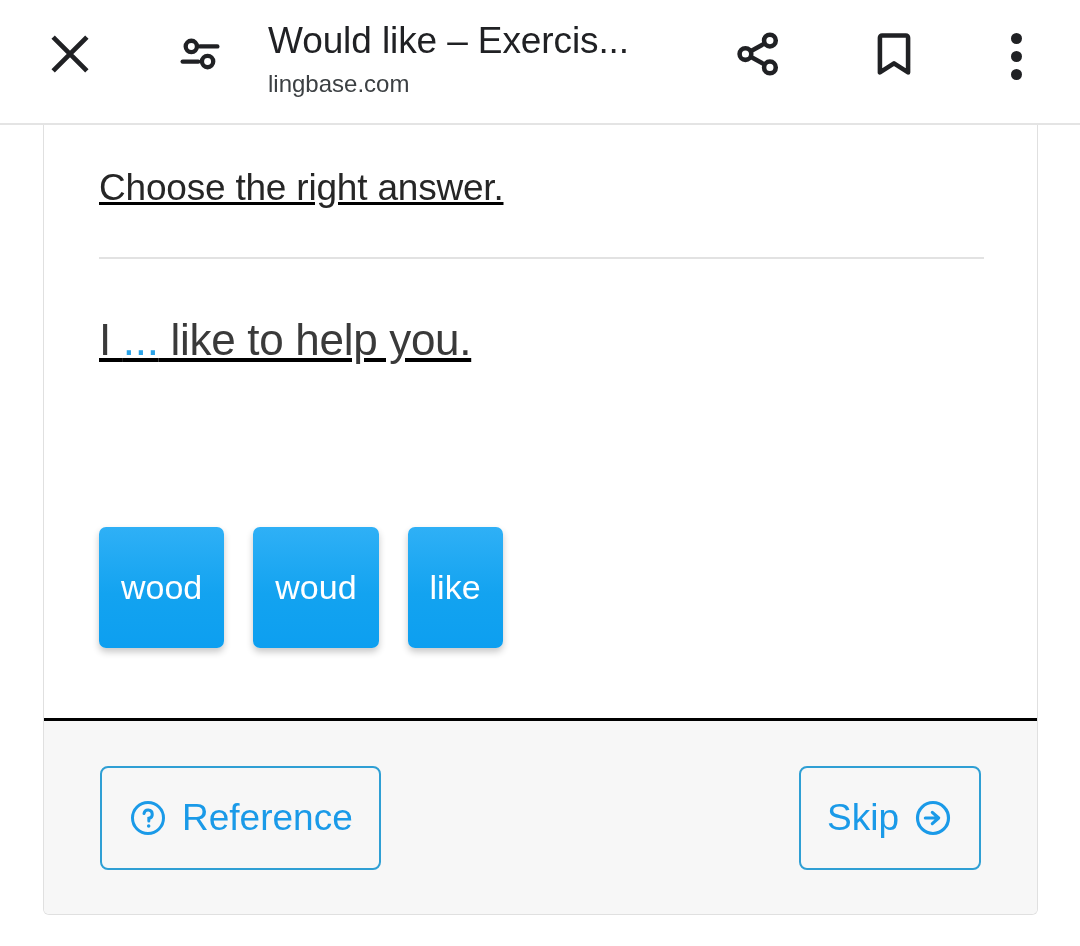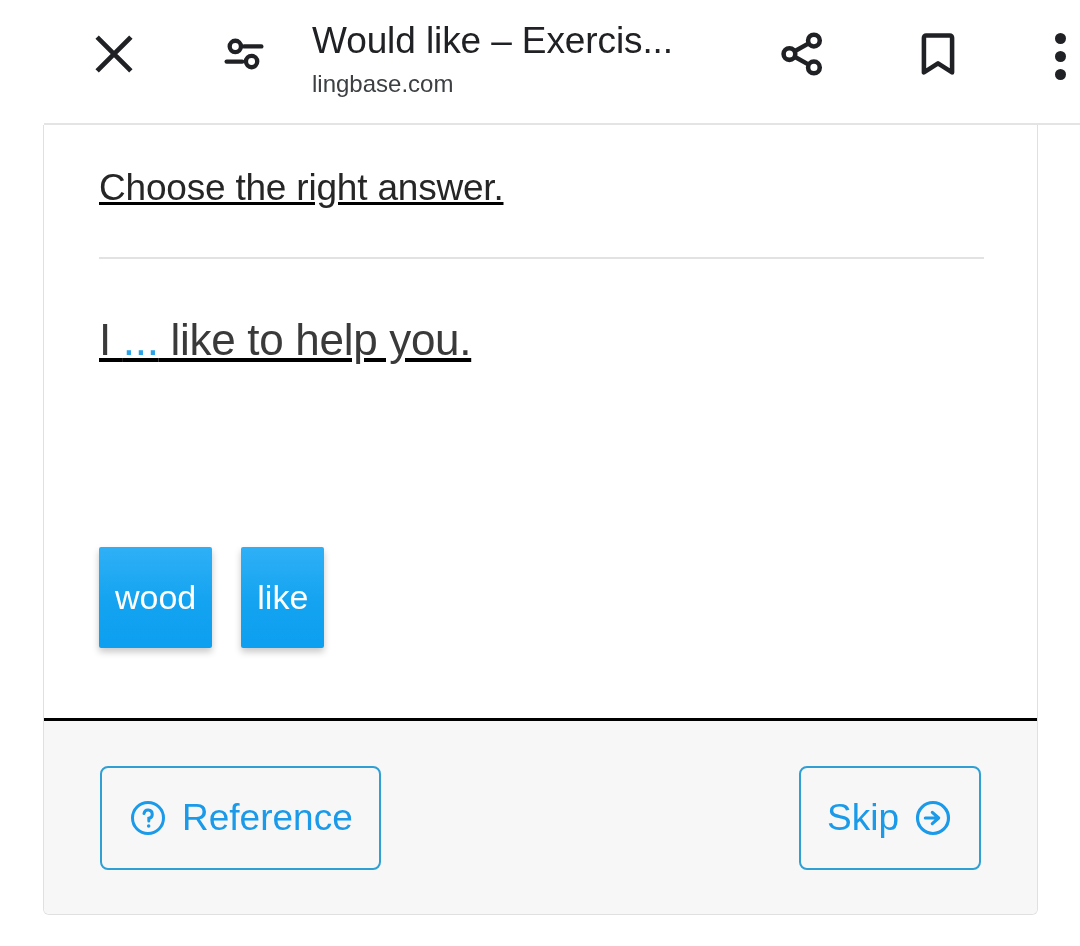--- a/index.html
+++ b/index.html
@@ -14,21 +14,20 @@
     overflow: hidden;
   }
 
   
   .toolbar {
     position: relative;
     height: 125px;
     background: #ffffff;
     border-bottom: 2px solid #e4e4e4;
     box-sizing: border-box;
-    margin-left: 44px;
   }
   .tb-icon {
     position: absolute;
     display: flex;
     align-items: center;
     justify-content: center;
   }
   .close-btn   { left: 28px;  top: 14px; width: 84px; height: 84px; }
   .info-btn    { left: 158px; top: 14px; width: 84px; height: 84px; }
   .share-btn   { left: 716px; top: 14px; width: 84px; height: 84px; }
@@ -128,23 +127,23 @@
     display: flex;
     gap: 29px;
   }
   .opt {
     border: none;
     outline: none;
     background: linear-gradient(180deg, #2fb0f6 0%, #13a3f0 55%, #0d9ff0 100%);
     color: #ffffff;
     font-family: "Liberation Sans", sans-serif;
     font-size: 34px;
-    border-radius: 2px;
-    padding: 0 16px;
-    height: 101px;
+    border-radius: 7px;
+    padding: 0 22px;
+    height: 121px;
     line-height: 101px;
     cursor: pointer;
     box-shadow: 0 4px 7px rgba(0,0,0,0.22);
     white-space: nowrap;
   }
 
   .card-footer {
     flex: 0 0 auto;
     height: 196px;
     border-top: 3px solid #000000;
@@ -237,20 +236,21 @@
     <div class="card-body">
 
       <div class="prompt">Choose the right answer.</div>
 
       <div class="divider"></div>
 
       <div class="sentence"><span>I </span><span class="blank">...</span><span> like to help you.</span></div>
 
       <div class="options">
         <button class="opt">wood</button>
+        <button class="opt">woud</button>
         <button class="opt">like</button>
       </div>
 
     </div>
 
     <div class="card-footer">
 
       <button class="fbtn">
         <span>
           <svg width="40" height="40" viewBox="0 0 24 24" aria-hidden="true">

